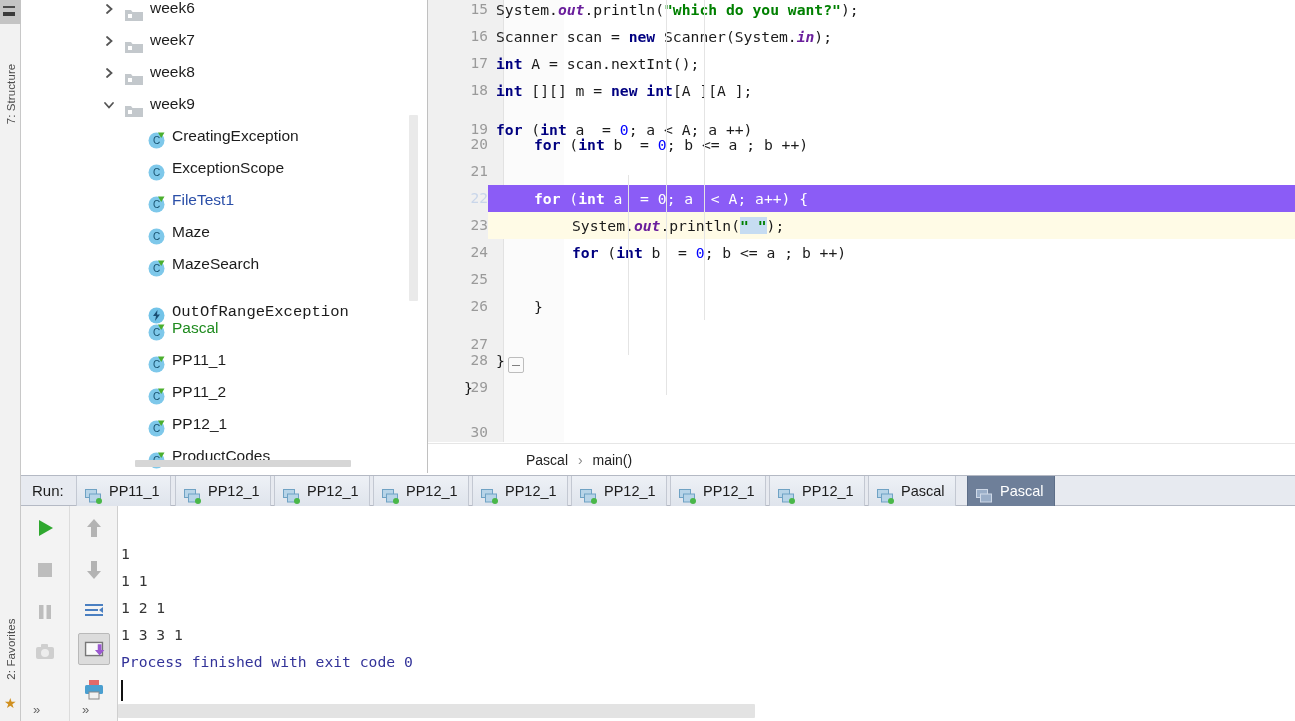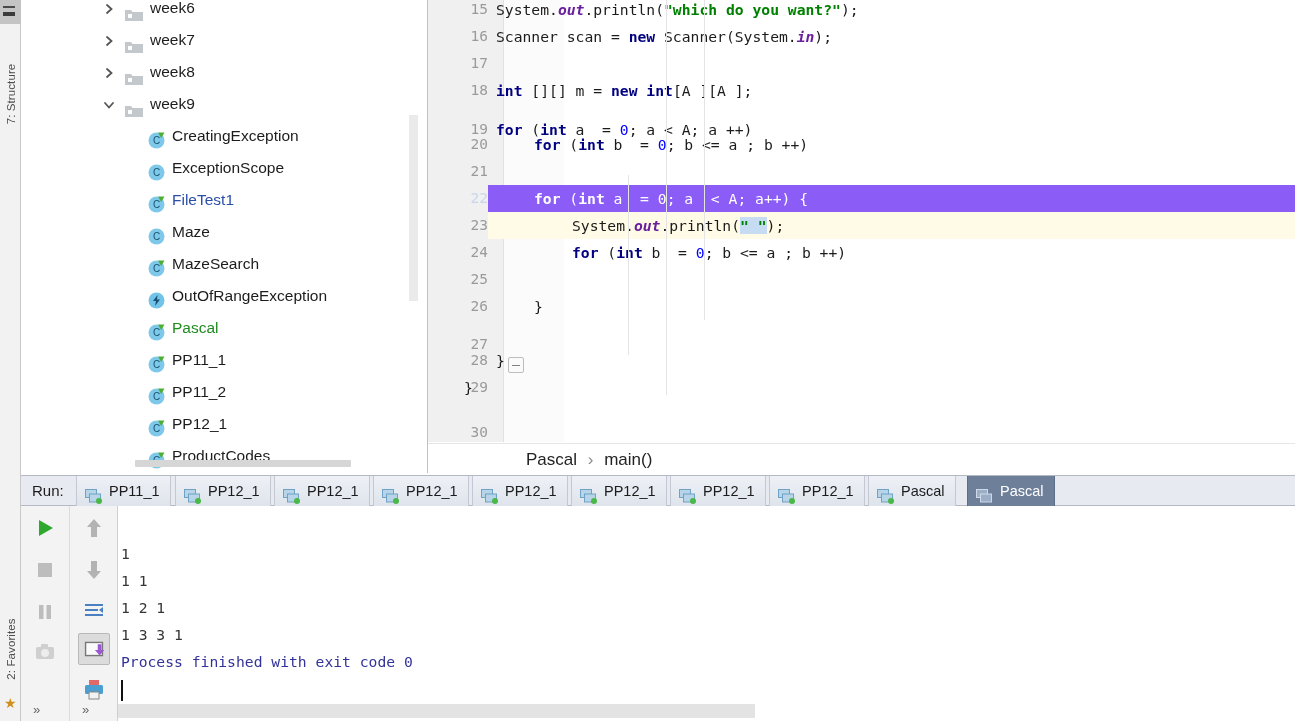--- a/index.html
+++ b/index.html
@@ -71,21 +71,21 @@
   .ital { font-style:italic; }
   .hl   { background:#c6dcf2; }
   .indent-guide { position:absolute; width:1px; background:#e4e4e4; }
   .fold { position:absolute; left:80px; width:16px; height:16px;
           border:1px solid #bdbdbd; background:#fafafa; border-radius:2px;}
   .fold:before { content:""; position:absolute; left:3px; top:7px; width:8px; height:1px; background:#808080;}
 
   
   .breadcrumb { position:absolute; left:428px; top:443px; width:867px; height:32px;
                 background:#ffffff; border-top:1px solid #e6e6e6;
-                font-size:17px; color:#232323; line-height:32px; padding-left:98px; }
+                font-size:14px; color:#232323; line-height:32px; padding-left:98px; }
   .breadcrumb .sep { color:#8a8a8a; padding:0 6px; }
 
   
   .runbar { position:absolute; left:21px; top:475px; width:1274px; height:31px;
             background:#e7eaf0; border-top:1px solid #b4b9c4;
             border-bottom:1px solid #b4b9c4; }
   .runlabel { position:absolute; left:3px; top:0; height:30px; line-height:30px;
               font-size:15px; color:#1c1c1c; padding:0 8px; }
   .rtab { position:absolute; top:0; height:30px; line-height:30px;
           font-size:14.5px; color:#1c1c1c; padding-left:32px; padding-right:10px;
@@ -205,21 +205,21 @@
           <span class="tlabel" style="left: 151px;">Maze</span>
         </div>
         <div class="trow" style="top: 248px; position: absolute; left: 0px; width: 407px;">
           <span class="cls-ico" style="left: 127px;"><svg width="17" height="17" viewBox="0 0 17 17">
               <circle cx="8.5" cy="8.5" r="8" fill="#7ec8ea"></circle>
               <text x="8.5" y="12.4" font-size="10" font-family="Liberation Sans" text-anchor="middle" fill="#16506e">C</text>
               <polygon points="10,0.5 16.5,0.5 13.2,6" fill="#4caf2f"></polygon>
             </svg></span>
           <span class="tlabel" style="left: 151px;">MazeSearch</span>
         </div>
-        <div class="trow" style="top: 280px; position: absolute; left: 0px; width: 407px;">
+        <div class="trow" style="top: 296px; position: absolute; left: 0px; width: 407px; font-family: Liberation Mono, monospace;">
           <span class="cls-ico" style="left: 127px;"><svg width="17" height="17" viewBox="0 0 17 17">
               <circle cx="8.5" cy="8.5" r="8" fill="#72c3e8"></circle>
               <path d="M9.5 3 L5 9 H8 L7 14 L12 7.5 H9 Z" fill="#1a4f74"></path>
             </svg></span>
           <span class="tlabel" style="left: 151px;">OutOfRangeException</span>
         </div>
         <div class="trow" style="top: 312px; position: absolute; left: 0px; width: 407px;">
           <span class="cls-ico" style="left: 127px;"><svg width="17" height="17" viewBox="0 0 17 17">
               <circle cx="8.5" cy="8.5" r="8" fill="#7ec8ea"></circle>
               <text x="8.5" y="12.4" font-size="10" font-family="Liberation Sans" text-anchor="middle" fill="#16506e">C</text>
@@ -271,20 +271,21 @@
         <div class="eline" style="top: -4px;">
           <span class="lnum">15</span>
           <span class="code" style="left: 68px;">System.<span class="fld">out</span>.println(<span class="str">"which do you want?"</span>);</span>
         </div>
         <div class="eline" style="top: 23px;">
           <span class="lnum">16</span>
           <span class="code" style="left: 68px;">Scanner scan = <span class="kw">new</span> Scanner(System.<span class="fld">in</span>);</span>
         </div>
         <div class="eline" style="top: 50px;">
           <span class="lnum">17</span>
+          <span class="code" style="left: 68px;"><span class="kw">int</span> A = scan.nextInt();</span>
         </div>
         <div class="eline" style="top: 77px;">
           <span class="lnum">18</span>
           <span class="code" style="left: 68px;"><span class="kw">int</span> [][] m = <span class="kw">new</span> <span class="kw">int</span>[A ][A ];</span>
         </div>
         <div class="eline" style="top: 116px; padding-left: 29px;">
           <span class="lnum">19</span>
           <span class="code" style="left: 68px;"><span class="kw">for</span> (<span class="kw">int</span> a  = <span class="num">0</span>; a &lt; A; a ++)</span>
         </div>
         <div class="eline" style="top: 131px;">

